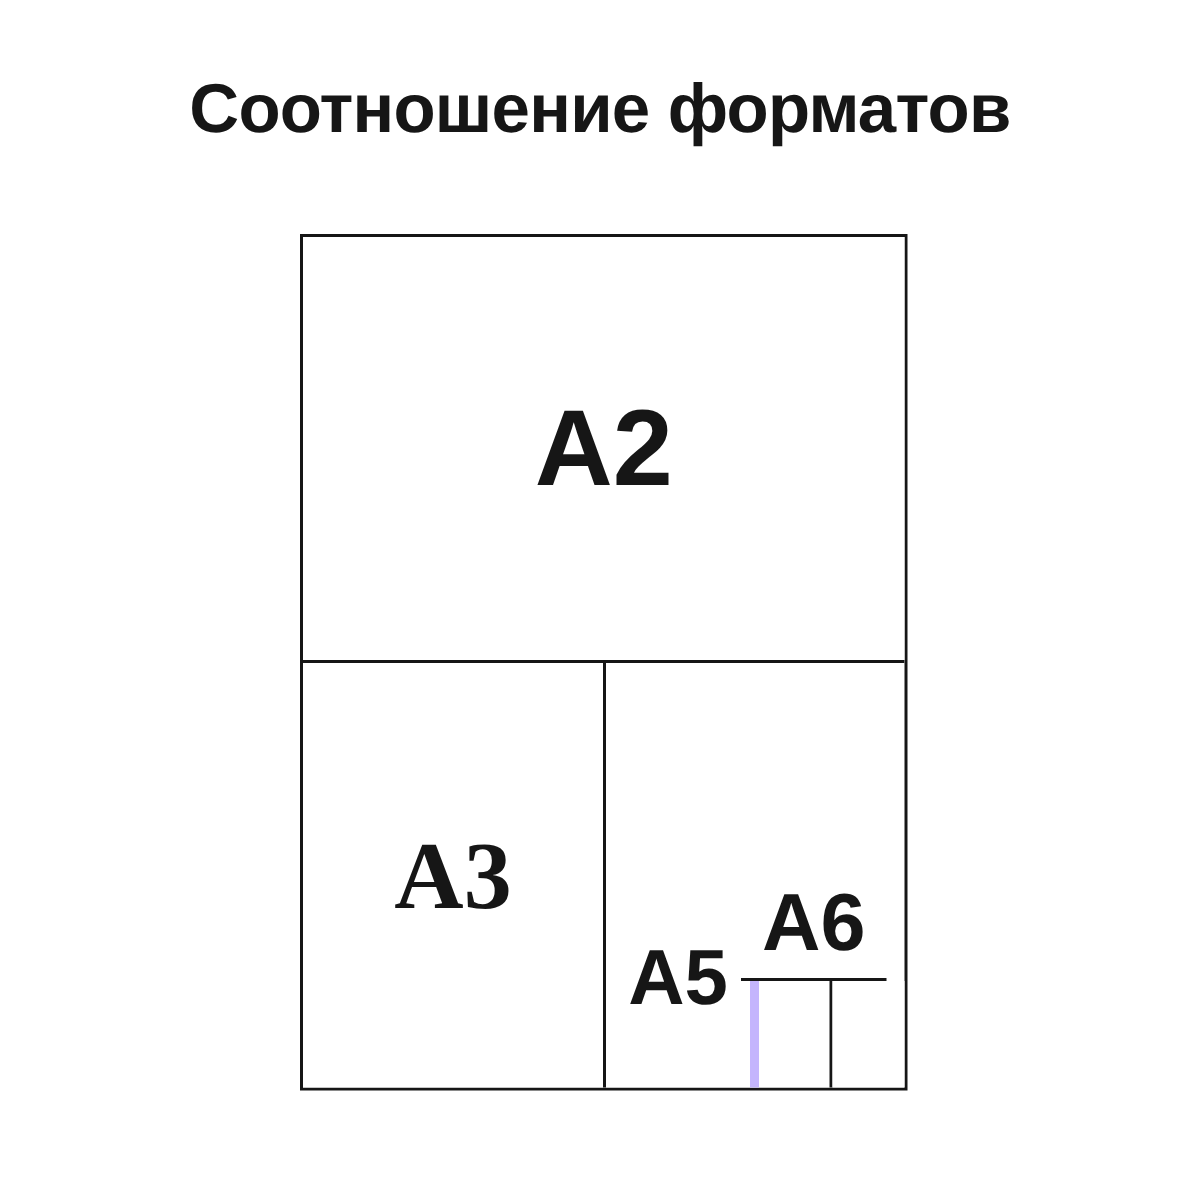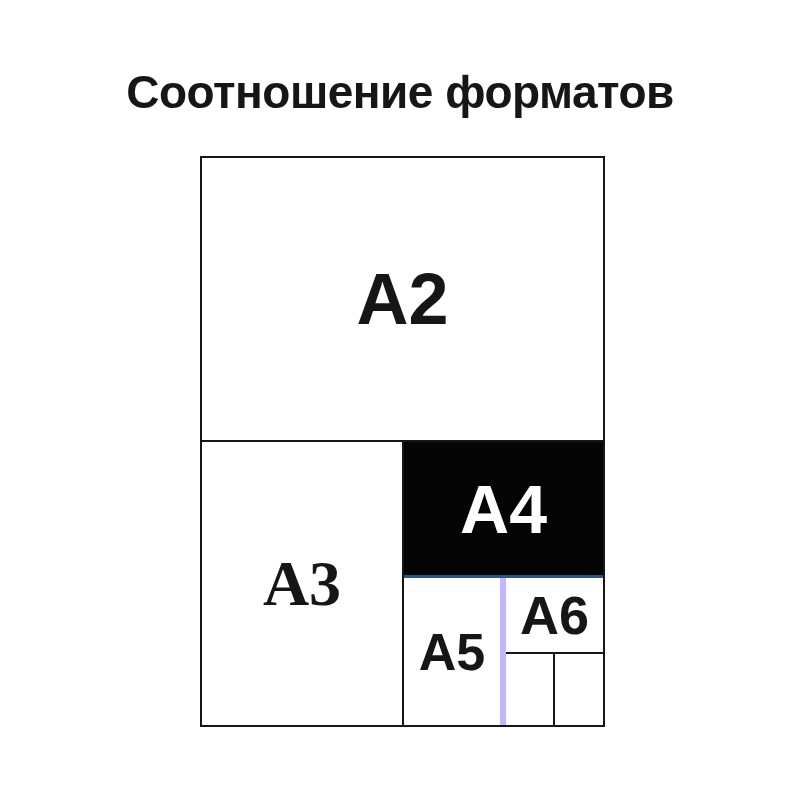--- a/index.html
+++ b/index.html
@@ -12,21 +12,21 @@
   .canvas {
     position: relative;
     width: 800px;
     height: 800px;
     background: #ffffff;
     overflow: hidden;
   }
   .title {
     position: absolute;
     left: 0;
-    top: 60px;
+    top: 40px;
     width: 800px;
     height: 64px;
     line-height: 64px;
     text-align: center;
     font-size: 46px;
     font-weight: 700;
     letter-spacing: -0.5px;
     color: #161616;
   }
   .sheet {
@@ -68,21 +68,21 @@
     border-bottom: 3px solid #2b5683;
     font-size: 68px;
   }
   .cell-a5 {
     left: 202px; top: 420px;
     width: 102px; height: 147px;
     border-right: 6px solid #c4b5fd;
     font-size: 52px;
   }
   .cell-a6 {
-    left: 304px; top: 420px;
+    left: 292px; top: 420px;
     width: 97px; height: 76px;
     border-bottom: 2px solid #161616;
     font-size: 54px;
   }
   .cell-small-left {
     left: 304px; top: 496px;
     width: 49px; height: 71px;
     border-right: 2px solid #161616;
     font-size: 20px;
   }
@@ -102,23 +102,20 @@
   <div class="sheet">
 
     <div class="cell cell-a2">
       <span>A2</span>
     </div>
 
     <div class="cell cell-a3">
       <span>A3</span>
     </div>
 
-    <div class="cell cell-a4">
-      <span>A4</span>
-    </div>
 
     <div class="cell cell-a5">
       <span>A5</span>
     </div>
 
     <div class="cell cell-a6">
       <span>A6</span>
     </div>
 
     <div class="cell cell-small-left">

